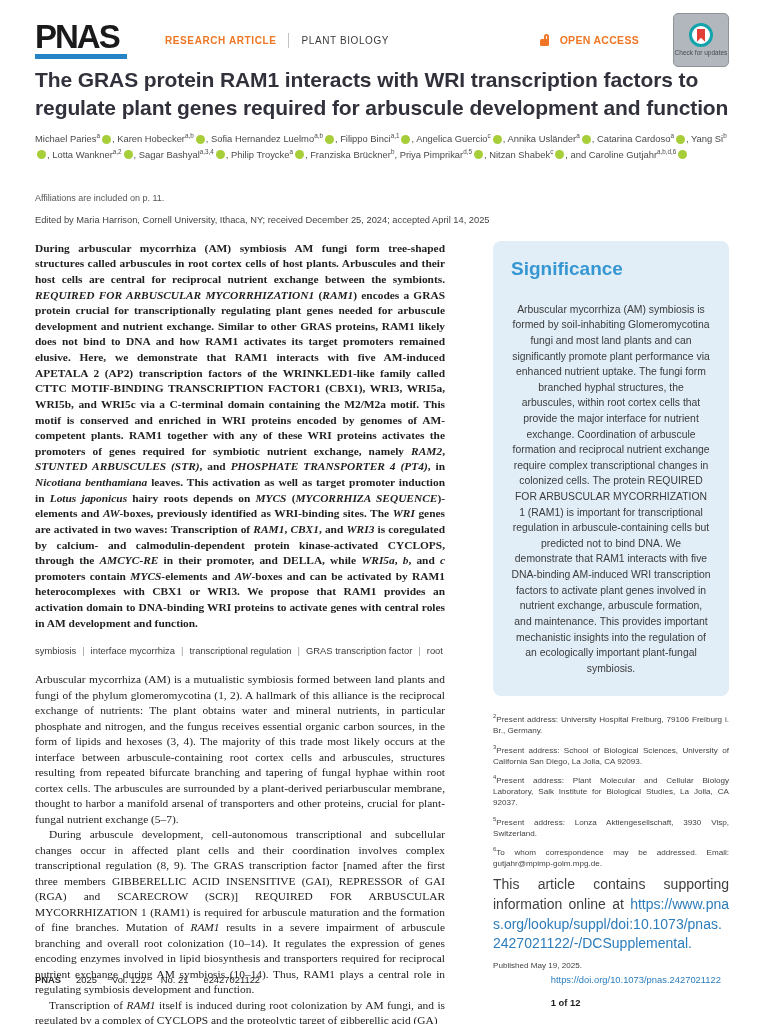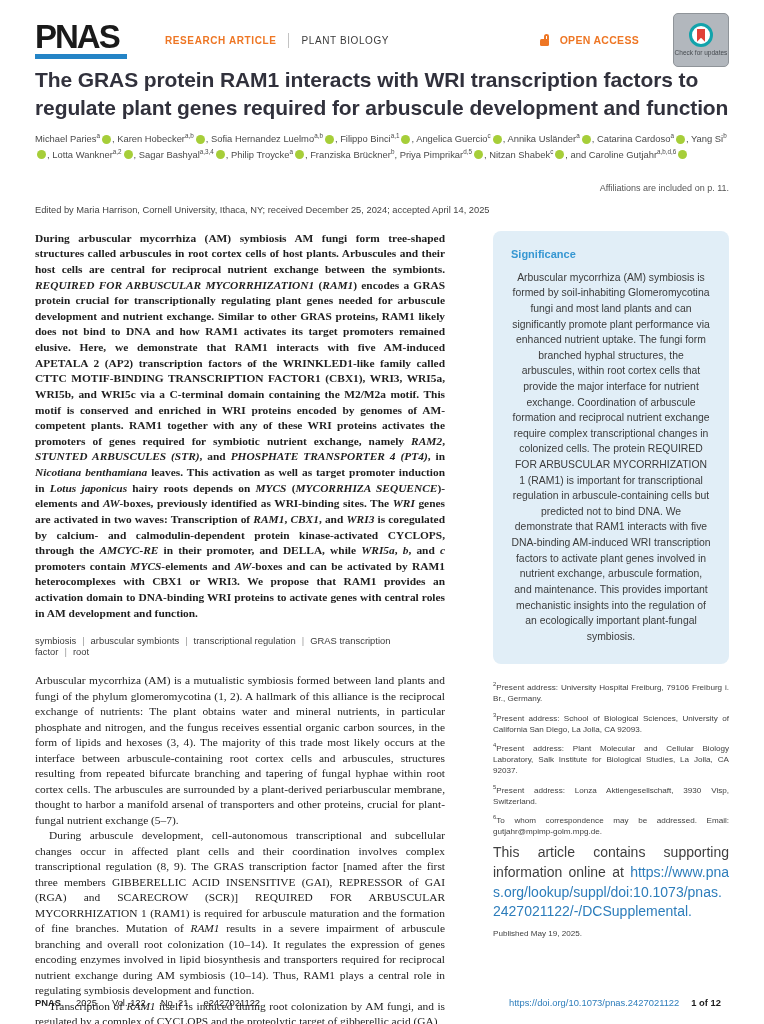--- a/index.html
+++ b/index.html
@@ -25,50 +25,50 @@
   .check-badge { width:56px; height:54px; background:#b2b7bd; border:1px solid #8f9499; border-radius:5px; display:flex; flex-direction:column; align-items:center; justify-content:center; gap:2px; cursor:pointer; }
   .badge-circle { width:24px; height:24px; background:#ffffff; border:3px solid #12a3ab; border-radius:50%; display:flex; align-items:center; justify-content:center; }
   .bookmark { width:8px; height:13px; background:#e04038; clip-path:polygon(0 0,100% 0,100% 100%,50% 70%,0 100%); }
   .badge-text { font-size:6.5px; color:#454a4f; text-align:center; line-height:1.15; }
 
   
   .title { font-size:21px; font-weight:700; color:#31313c; line-height:1.32; letter-spacing:-0.1px; max-width:700px; }
   .authors { margin-top:10px; font-size:9.4px; color:#4a4a4a; line-height:1.65; max-width:700px; }
   .authors sup { font-size:6.3px; color:#4a4a4a; }
   .orcid-dot { display:inline-block; width:9px; height:9px; background:#a6ce39; border-radius:50%; margin:0 1px 0 2px; vertical-align:-1px; cursor:pointer; }
-  .affil-note { margin-top:20px; font-size:9px; color:#555;text-align:right; }
+  .affil-note { margin-top:30px; font-size:9px; color:#555; }
   .edited-by { margin-top:12px; font-size:9.3px; color:#444; }
 
   
   .columns { display:grid; grid-template-columns:1fr 236px; column-gap:14px; margin-top:16px;gap:48px; }
   .abstract { font-family:"Liberation Serif", serif; font-weight:700; font-size:11.4px; line-height:1.37; text-align:justify; color:#1f1f1f; }
   .abstract .it, .main-text .it { font-style:italic; }
   .keywords { margin-top:14px; font-size:9.4px; color:#3c3c3c; }
   .keywords .sep { color:#9a9a9a; padding:0 6px; }
   .main-text { margin-top:16px; font-family:Liberation Serif, serif; font-size:11.4px; line-height:1.36; text-align:justify; color:#222; }
   .main-text p.indent { text-indent:14px; }
 
   
   .sig-box { background:#e1eef7; border-radius:8px; padding:17px 18px 20px 18px; }
-  .sig-head { color:#3697d2; font-size:11px; font-weight:700; margin-bottom:10px; }
+  .sig-head { color:#3697d2; font-size:19px; font-weight:700; margin-bottom:22px; }
   .sig-text { font-size:10.4px; line-height:1.5; color:#3b3b3b;text-align:center; }
 
   
   .footnotes { margin-top:16px; }
   .footnotes p { font-size:8.1px; line-height:1.4; color:#3f3f3f; text-align:justify; margin-bottom:6px; }
   .footnotes sup { font-size:5.8px; }
   .supporting { font-size:14px; line-height:1.4; color:#3f3f3f; margin-top:2px; text-align:justify; }
   .link { color:#2d7dbb; text-decoration:none; word-break:break-all; cursor:pointer; }
   .published { font-size:8.1px; color:#3f3f3f; margin-top:7px; }
 
   
   .page-footer { position:absolute; left:35px; right:43px; bottom:16px; display:flex; justify-content:space-between; align-items:baseline; font-size:9.4px; color:#222; }
   .footer-left span { margin-right:15px; }
   .footer-left .brand { font-weight:700; }
-  .footer-right { display:flex; gap:12px; align-items:baseline; }
+  .footer-right { display:flex; gap:12px; align-items:baseline;flex-direction:column; }
   .page-num { font-weight:700; color:#1c1c1c; }
 </style>
 </head>
 <body>
 
 <div class="page">
 
   <header class="masthead">
     <div class="logo-wrap">
       <span class="logo-text">PNAS</span>
@@ -99,21 +99,21 @@
   <h1 class="title">The GRAS protein RAM1 interacts with WRI transcription factors to regulate plant genes required for arbuscule development and function</h1>
 
   <div class="authors"><span>Michael Paries</span><sup>a</sup><span class="orcid-dot"></span>, <span>Karen Hobecker</span><sup>a,b</sup><span class="orcid-dot"></span>, <span>Sofia Hernandez Luelmo</span><sup>a,b</sup><span class="orcid-dot"></span>, <span>Filippo Binci</span><sup>a,1</sup><span class="orcid-dot"></span>, <span>Angelica Guercio</span><sup>c</sup><span class="orcid-dot"></span>, <span>Annika Usländer</span><sup>a</sup><span class="orcid-dot"></span>, <span>Catarina Cardoso</span><sup>a</sup><span class="orcid-dot"></span>, <span>Yang Si</span><sup>b</sup><span class="orcid-dot"></span>, <span>Lotta Wankner</span><sup>a,2</sup><span class="orcid-dot"></span>, <span>Sagar Bashyal</span><sup>a,3,4</sup><span class="orcid-dot"></span>, <span>Philip Troycke</span><sup>a</sup><span class="orcid-dot"></span>, <span>Franziska Brückner</span><sup>b</sup>, <span>Priya Pimprikar</span><sup>d,5</sup><span class="orcid-dot"></span>, <span>Nitzan Shabek</span><sup>c</sup><span class="orcid-dot"></span>, and <span>Caroline Gutjahr</span><sup>a,b,d,6</sup><span class="orcid-dot"></span></div>
 
   <p class="affil-note">Affiliations are included on p. 11.</p>
   <p class="edited-by">Edited by Maria Harrison, Cornell University, Ithaca, NY; received December 25, 2024; accepted April 14, 2025</p>
 
   <div class="columns">
     <div class="col-left">
       <p class="abstract"><span>During arbuscular mycorrhiza (AM) symbiosis AM fungi form tree-shaped structures called arbuscules in root cortex cells of host plants. Arbuscules and their host cells are central for reciprocal nutrient exchange between the symbionts. </span><span class="it">REQUIRED FOR ARBUSCULAR MYCORRHIZATION1</span><span> (</span><span class="it">RAM1</span><span>) encodes a GRAS protein crucial for transcriptionally regulating plant genes needed for arbuscule development and nutrient exchange. Similar to other GRAS proteins, RAM1 likely does not bind to DNA and how RAM1 activates its target promoters remained elusive. Here, we demonstrate that RAM1 interacts with five AM-induced APETALA 2 (AP2) transcription factors of the WRINKLED1-like family called CTTC MOTIF-BINDING TRANSCRIPTION FACTOR1 (CBX1), WRI3, WRI5a, WRI5b, and WRI5c via a C-terminal domain containing the M2/M2a motif. This motif is conserved and enriched in WRI proteins encoded by genomes of AM-competent plants. RAM1 together with any of these WRI proteins activates the promoters of genes required for symbiotic nutrient exchange, namely </span><span class="it">RAM2</span><span>, </span><span class="it">STUNTED ARBUSCULES (STR)</span><span>, and </span><span class="it">PHOSPHATE TRANSPORTER 4 (PT4)</span><span>, in </span><span class="it">Nicotiana benthamiana</span><span> leaves. This activation as well as target promoter induction in </span><span class="it">Lotus japonicus</span><span> hairy roots depends on </span><span class="it">MYCS</span><span> (</span><span class="it">MYCORRHIZA SEQUENCE</span><span>)-elements and </span><span class="it">AW</span><span>-boxes, previously identified as WRI-binding sites. The </span><span class="it">WRI</span><span> genes are activated in two waves: Transcription of </span><span class="it">RAM1</span><span>, </span><span class="it">CBX1</span><span>, and </span><span class="it">WRI3</span><span> is coregulated by calcium- and calmodulin-dependent protein kinase-activated CYCLOPS, through the </span><span class="it">AMCYC-RE</span><span> in their promoter, and DELLA, while </span><span class="it">WRI5a</span><span>, </span><span class="it">b</span><span>, and </span><span class="it">c</span><span> promoters contain </span><span class="it">MYCS</span><span>-elements and </span><span class="it">AW</span><span>-boxes and can be activated by RAM1 heterocomplexes with CBX1 or WRI3. We propose that RAM1 provides an activation domain to DNA-binding WRI proteins to activate genes with central roles in AM development and function.</span></p>
-      <p class="keywords"><span>symbiosis</span><span class="sep">|</span><span>arbuscular symbionts</span><span class="sep">|</span><span>transcriptional regulation</span><span class="sep">|</span><span>GRAS transcription factor</span><span class="sep">|</span><span>root</span></p>
+      <p class="keywords"><span>symbiosis</span><span class="sep">|</span><span>interface mycorrhiza</span><span class="sep">|</span><span>transcriptional regulation</span><span class="sep">|</span><span>GRAS transcription factor</span><span class="sep">|</span><span>root</span></p>
       <div class="main-text">
           <p><span>Arbuscular mycorrhiza (AM) is a mutualistic symbiosis formed between land plants and fungi of the phylum glomeromycotina (1, 2). A hallmark of this alliance is the reciprocal exchange of nutrients: The plant obtains water and mineral nutrients, in particular phosphate and nitrogen, and the fungus receives essential organic carbon sources, in the form of lipids and hexoses (3, 4). The majority of this trade most likely occurs at the interface between arbuscule-containing root cortex cells and arbuscules, structures resulting from repeated bifurcate branching and tapering of fungal hyphae within root cortex cells. The arbuscules are surrounded by a plant-derived periarbuscular membrane, thought to harbor a manifold arsenal of transporters and other proteins, crucial for plant-fungal nutrient exchange (5–7).</span></p>
           <p class="indent"><span>During arbuscule development, cell-autonomous transcriptional and subcellular changes occur in affected plant cells and their coordination involves complex transcriptional regulation (8, 9). The GRAS transcription factor [named after the first three members GIBBERELLIC ACID INSENSITIVE (GAI), REPRESSOR of GAI (RGA) and SCARECROW (SCR)] REQUIRED FOR ARBUSCULAR MYCORRHIZATION 1 (RAM1) is required for arbuscule maturation and the formation of fine branches. Mutation of </span><span class="it">RAM1</span><span> results in a severe impairment of arbuscule branching and overall root colonization (10–14). It regulates the expression of genes encoding enzymes involved in lipid biosynthesis and transporters required for reciprocal nutrient exchange during AM symbiosis (10–14). Thus, RAM1 plays a central role in regulating symbiosis development and function.</span></p>
           <p class="indent"><span>Transcription of </span><span class="it">RAM1</span><span> itself is induced during root colonization by AM fungi, and is regulated by a complex of CYCLOPS and the proteolytic target of gibberellic acid (GA)</span></p>
         </div>
     </div>
     <aside class="col-right">
       <div class="sig-box">
         <h2 class="sig-head">Significance</h2>
         <p class="sig-text">Arbuscular mycorrhiza (AM) symbiosis is formed by soil-inhabiting Glomeromycotina fungi and most land plants and can significantly promote plant performance via enhanced nutrient uptake. The fungi form branched hyphal structures, the arbuscules, within root cortex cells that provide the major interface for nutrient exchange. Coordination of arbuscule formation and reciprocal nutrient exchange require complex transcriptional changes in colonized cells. The protein REQUIRED FOR ARBUSCULAR MYCORRHIZATION 1 (RAM1) is important for transcriptional regulation in arbuscule-containing cells but predicted not to bind DNA. We demonstrate that RAM1 interacts with five DNA-binding AM-induced WRI transcription factors to activate plant genes involved in nutrient exchange, arbuscule formation, and maintenance. This provides important mechanistic insights into the regulation of an ecologically important plant-fungal symbiosis.</p>

